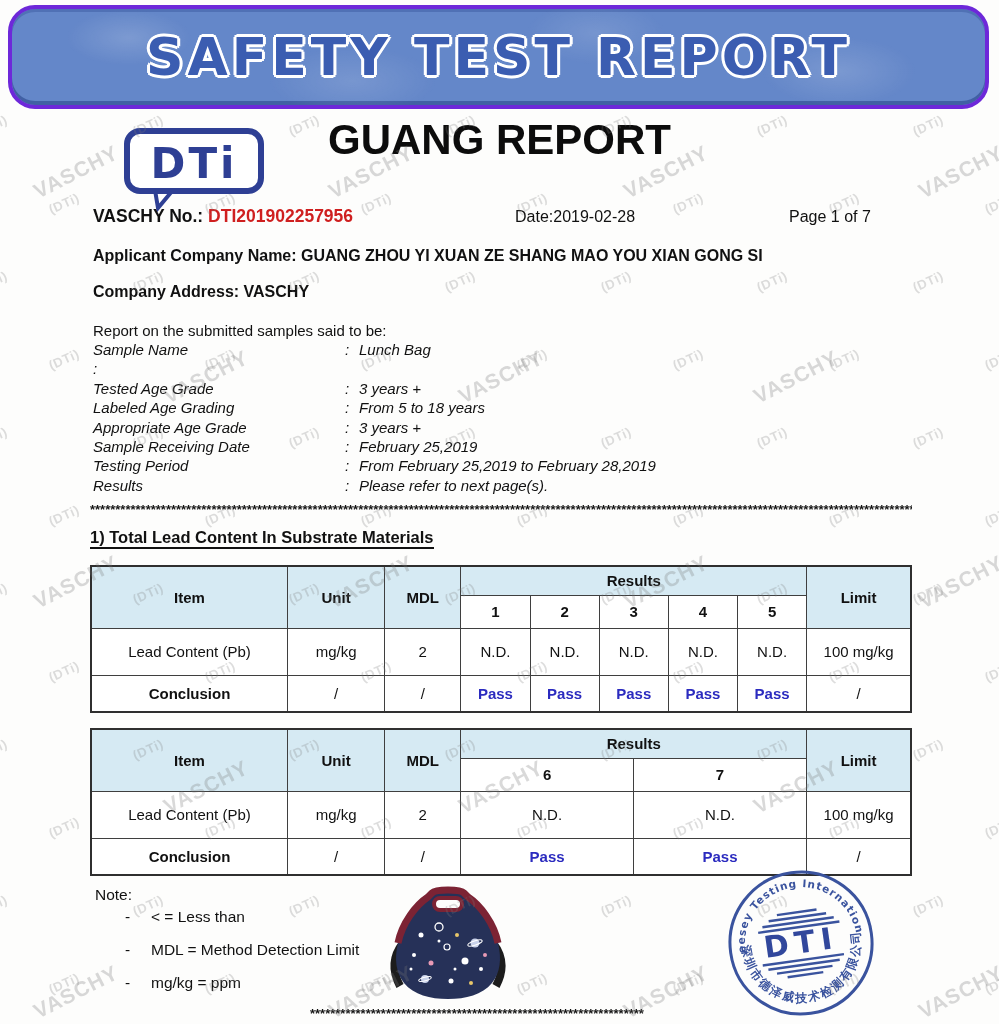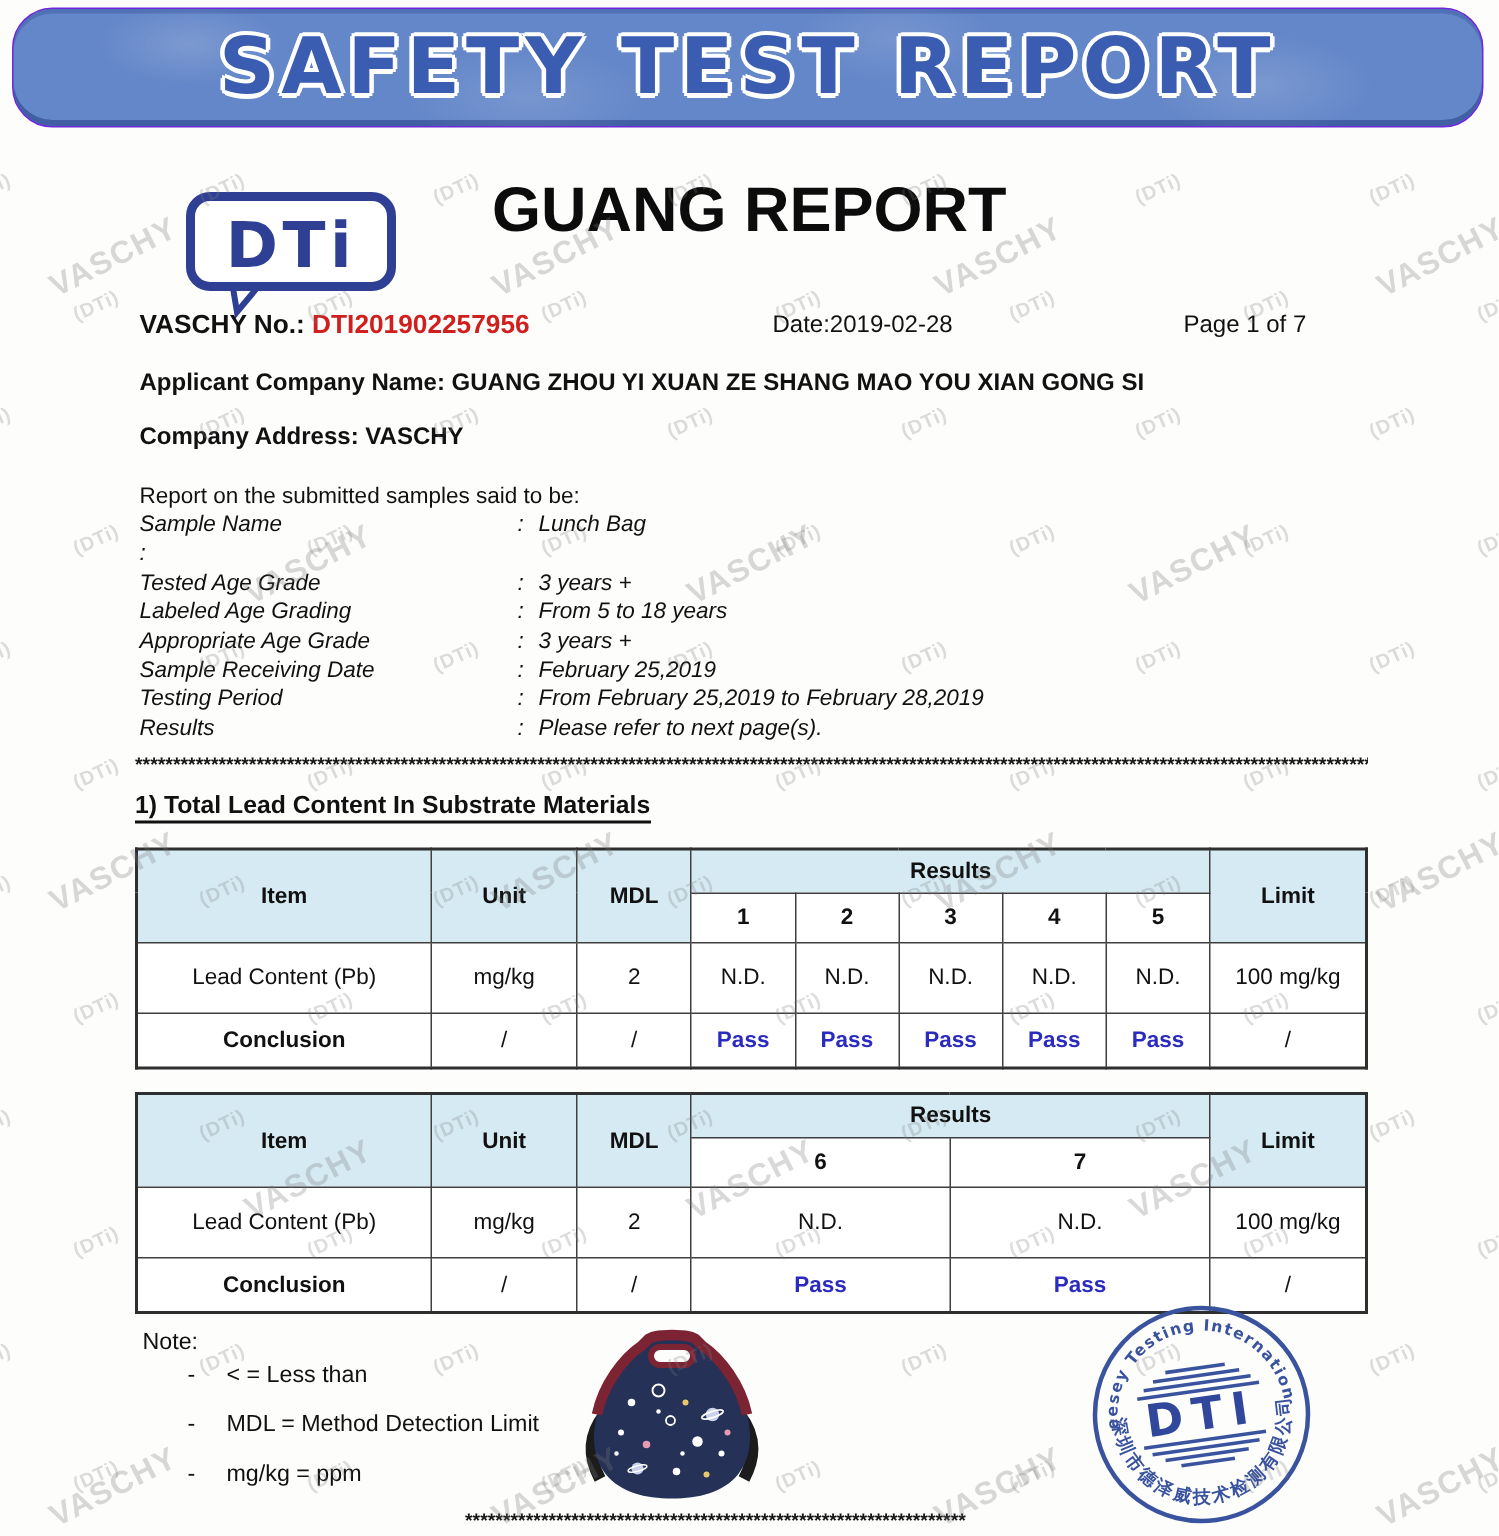--- a/index.html
+++ b/index.html
@@ -4,23 +4,23 @@
 <style>
   * { margin:0; padding:0; box-sizing:border-box; }
   body { background:#ffffff; }
   .page {
     position:relative; width:999px; height:1024px; margin:0 auto;
     background:#fdfdfc; overflow:hidden;
     font-family:"Liberation Sans", sans-serif; color:#111;
   }
   
   .banner {
-    position:absolute; left:8px; top:5px; width:981px; height:80px;
+    position:absolute; left:8px; top:5px; width:981px; height:104px;
     background:#6487c9; border-radius:27px; z-index:4;
-    border:1px solid #6d28d9;
+    border:4px solid #6d28d9;
     box-shadow: inset 0 -4px 0 rgba(29,58,128,.5), inset 0 3px 0 rgba(29,58,128,.28);
     display:flex; align-items:center; justify-content:center;
   }
   .banner::before{
     content:""; position:absolute; inset:0; border-radius:27px;
     background:
       radial-gradient(ellipse 90px 40px at 12% 30%, rgba(255,255,255,.16), transparent 70%),
       radial-gradient(ellipse 120px 50px at 35% 75%, rgba(255,255,255,.13), transparent 70%),
       radial-gradient(ellipse 100px 45px at 60% 25%, rgba(255,255,255,.12), transparent 70%),
       radial-gradient(ellipse 110px 50px at 85% 65%, rgba(255,255,255,.15), transparent 70%);

